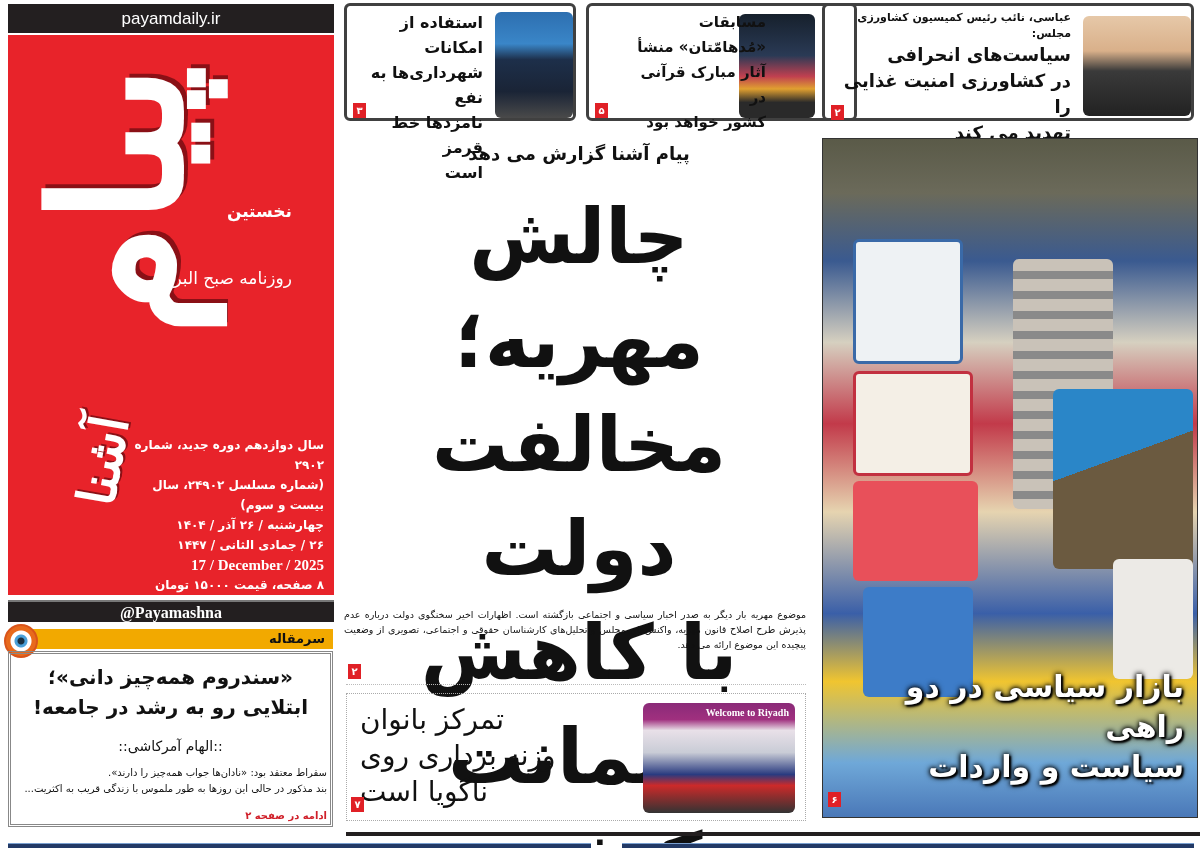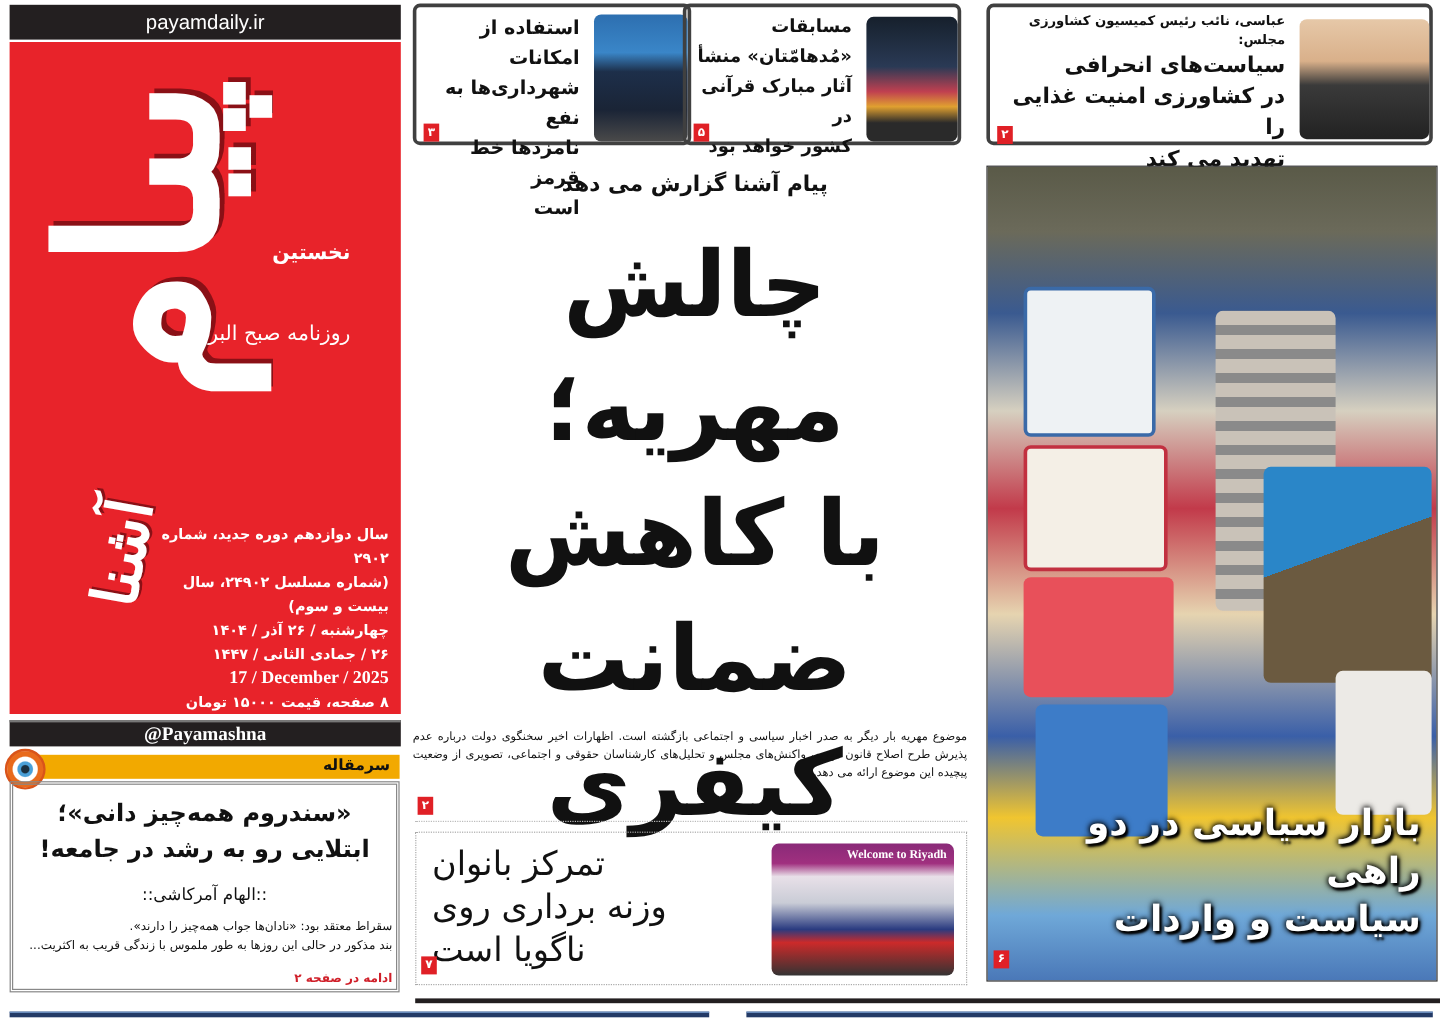--- a/index.html
+++ b/index.html
@@ -28,21 +28,21 @@
   .eye-icon { left: 4px; top: 624px; width: 34px; height: 34px; border-radius: 50%; background: radial-gradient(circle, #1a3040 0 3px, #4aa0d8 4px 6px, #fff 7px 10px, #e86a1c 11px); border: 2px solid #d9541a; }
   .ed-box { left: 8px; top: 651px; width: 325px; height: 176px; border: 3px double #888; }
   .ed-title { left: 14px; top: 662px; width: 313px; direction: rtl; text-align: center; font-size: 20px; font-weight: bold; line-height: 30px; }
   .ed-author { left: 14px; top: 738px; width: 313px; direction: rtl; text-align: center; font-size: 14px; }
   .ed-body { left: 14px; top: 765px; width: 313px; direction: rtl; text-align: right; font-size: 10px; line-height: 16px; }
   .ed-cont { left: 14px; top: 810px; width: 313px; direction: rtl; text-align: right; font-size: 10px; color: #d0202a; font-weight: bold; }
 
   
   .teaser { border: 3px solid #404040; border-radius: 6px; }
   .t1 { left: 344px; top: 3px; width: 232px; height: 118px; }
-  .t2 { left: 569px; top: 3px; width: 232px; height: 118px; padding-left: 48px; }
+  .t2 { left: 586px; top: 3px; width: 271px; height: 118px; padding-left: 48px; }
   .t3 { left: 822px; top: 3px; width: 372px; height: 118px; }
   .teaser-text { position: absolute; direction: rtl; text-align: right; font-weight: bold; }
   .photo { position: absolute; border-radius: 6px; overflow: hidden; }
   .ph-man1 { background: linear-gradient(180deg, #2d6fb0 0%, #3a86c8 30%, #1d2f4a 45%, #1a2436 75%, #4a4a4a 100%); }
   .ph-man2 { background: linear-gradient(180deg, #16202c 0%, #2a3a55 40%, #c04050 60%, #e0a030 72%, #2a2a2a 85%); }
   .ph-man3 { background: linear-gradient(180deg, #e6c8a8 0%, #d9b08a 35%, #3a3a3a 55%, #222 100%); }
   .badge { position: absolute; width: 13px; height: 15px; background: #e02026; color: #fff; font-size: 10px; font-weight: bold; text-align: center; line-height: 15px; }
 
   
   .kicker { left: 344px; top: 143px; width: 470px; direction: rtl; text-align: center; font-size: 18px; font-weight: bold; }
@@ -138,20 +138,21 @@
     <div style="font-size:18px;line-height:26px;">سیاست‌های انحرافی</div>
     <div style="font-size:18px;line-height:26px;">در کشاورزی امنیت غذایی را</div>
     <div style="font-size:18px;line-height:26px;">تهدید می کند</div>
   </div>
   <div class="badge" style="left:6px;top:99px;">۲</div>
 </div>
 
 <div class="abs kicker">پیام آشنا گزارش می دهد</div>
 <div class="abs headline">
   <div>چالش مهریه؛</div>
+  <div>مخالفت دولت</div>
   <div>با کاهش ضمانت</div>
   <div>کیفری</div>
 </div>
 <div class="abs lede">موضوع مهریه بار دیگر به صدر اخبار سیاسی و اجتماعی بازگشته است. اظهارات اخیر سخنگوی دولت درباره عدم پذیرش طرح اصلاح قانون مهریه، واکنش‌های مجلس و تحلیل‌های کارشناسان حقوقی و اجتماعی، تصویری از وضعیت پیچیده این موضوع ارائه می دهد.</div>
 <div class="abs badge lede-badge">۲</div>
 <div class="abs hr-dots" style="left:346px;top:684px;width:460px;"></div>
 
 <div class="abs sport-box"></div>
 <div class="abs sport-title">
   <div>تمرکز بانوان</div>

